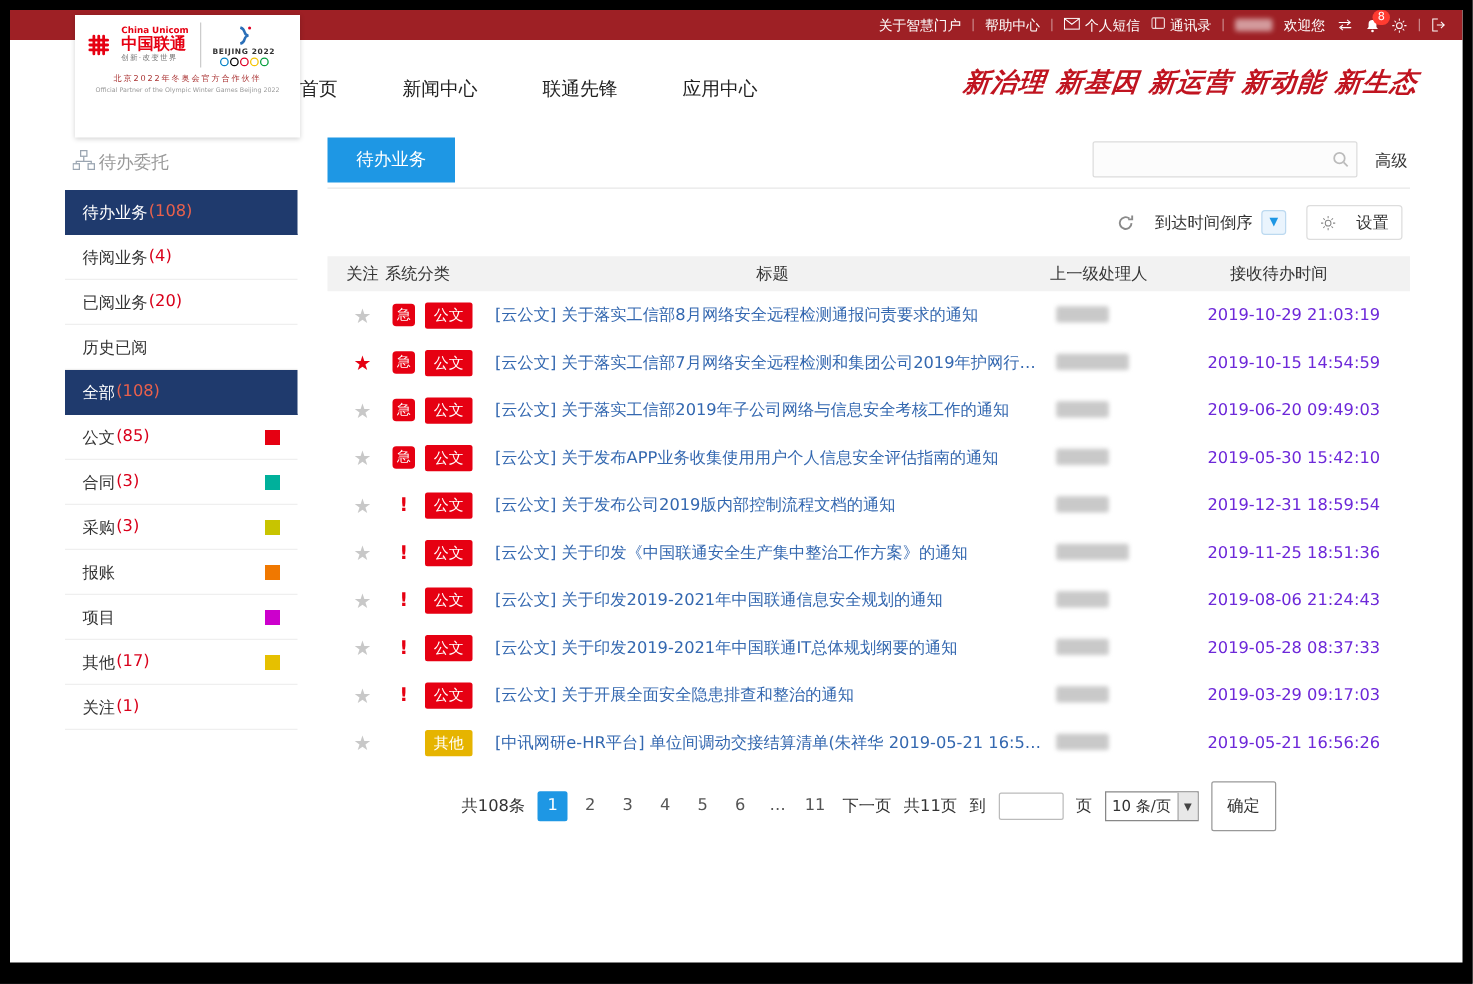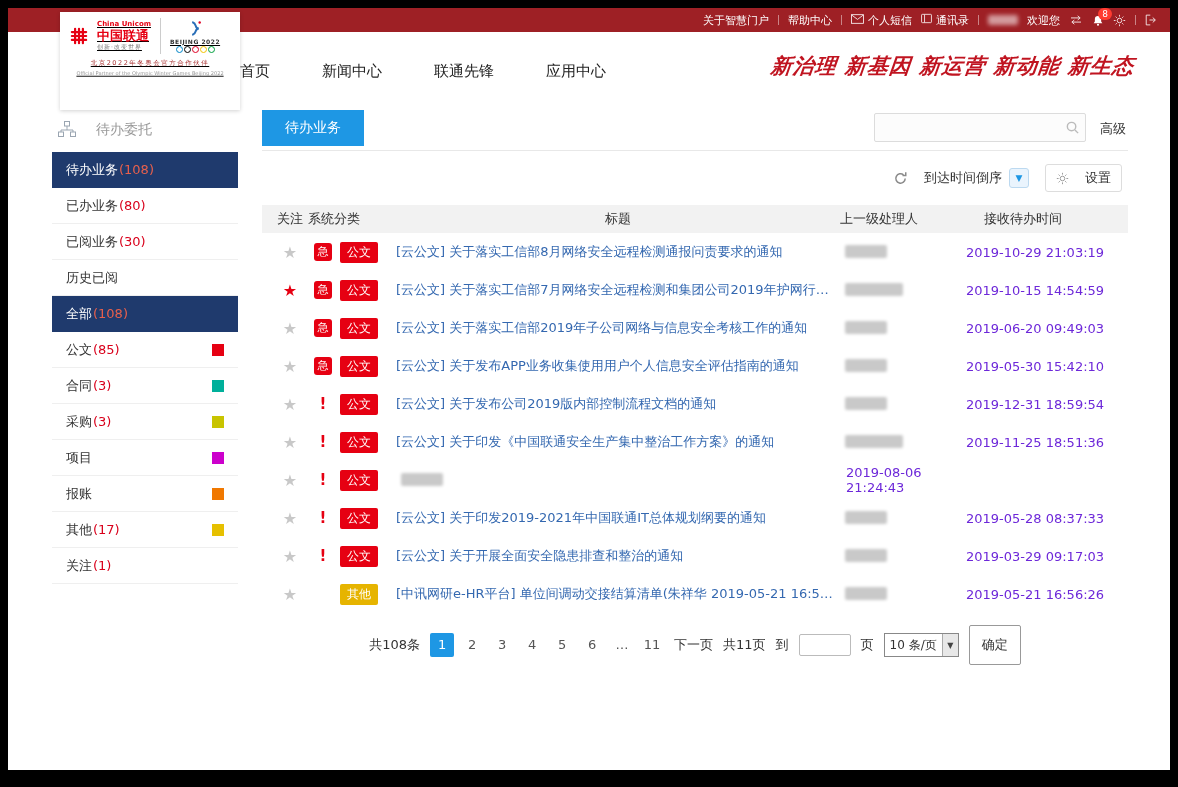--- a/index.html
+++ b/index.html
@@ -19,41 +19,41 @@
 
   
   .header{position:absolute;left:0;top:24px;width:100%;height:72px;background:#fff;z-index:1;}
   .mainnav{position:absolute;left:232px;top:30px;display:flex;gap:52px;font-size:15px;}
   .mainnav a{color:#222;text-decoration:none;cursor:pointer;}
   .slogan{position:absolute;right:36px;top:20px;color:#c01420;font-size:21px;font-weight:bold;font-style:italic;
     font-family:"DejaVu Serif","Liberation Serif",serif;transform:skewX(-6deg);letter-spacing:1px;white-space:nowrap;}
 
   
   .logo-box{position:absolute;left:52px;top:4px;width:180px;height:98px;background:#fff;z-index:4;
-    box-shadow:0 1px 4px rgba(0,0,0,.18);padding:6px 6px 3px;box-sizing:border-box;text-decoration:underline;}
+    box-shadow:0 1px 4px rgba(0,0,0,.18);padding:6px 6px 3px;box-sizing:border-box;}
   .logo-row{display:flex;align-items:center;gap:5px;}
   .knot svg{width:26px;height:26px;display:block;}
   .brand{display:flex;flex-direction:column;line-height:1.1;}
   .brand-en{font-size:7px;color:#e60012;font-weight:bold;}
   .brand-cn{font-size:13px;color:#e60012;font-weight:bold;}
   .brand-tag{font-size:6px;color:#777;margin-top:1px;letter-spacing:1px;}
   .logo-div{width:1px;height:36px;background:#ccc;margin:0 4px;}
   .emblem{display:flex;flex-direction:column;align-items:center;gap:1px;}
   .emblem-word{font-size:6px;font-weight:bold;color:#333;letter-spacing:.5px;}
   .rings{display:flex;gap:1px;}
   .rings i{width:5px;height:5px;border-radius:50%;border:1px solid;display:block;}
   .rings i:nth-child(1){border-color:#0085C7}.rings i:nth-child(2){border-color:#000}
   .rings i:nth-child(3){border-color:#DF0024}.rings i:nth-child(4){border-color:#F4C300}
   .rings i:nth-child(5){border-color:#009F3D}
   .partner-cn{font-size:6.5px;color:#a33;margin-top:5px;text-align:center;letter-spacing:1.5px;}
   .partner-en{font-size:5.5px;color:#999;margin-top:2px;text-align:center;white-space:nowrap;transform:scale(.92);}
 
   
   .sidebar{position:absolute;left:44px;top:100px;width:186px;z-index:1;}
-  .sidebar-title{display:flex;align-items:center;gap:20px;color:#999;font-size:14px;height:44px;padding-left:6px;}
+  .sidebar-title{display:flex;align-items:center;gap:3px;color:#999;font-size:14px;height:44px;padding-left:6px;}
   .side-item{height:35px;display:flex;align-items:center;padding:0 14px;border-bottom:1px solid #efefef;
     font-size:13px;color:#333;cursor:pointer;background:#fff;}
   .side-item .s-count{color:#d9001b;margin-left:1px;}
   .side-item .s-square{margin-left:auto;width:12px;height:12px;}
   .side-item.selected{background:#1f3a6d;color:#fff;border-bottom:1px solid #1f3a6d;}
   .side-item.selected .s-count{color:#e8604c;}
 
   
   .main{position:absolute;left:254px;top:96px;width:866px;z-index:1;}
   .main-head{position:relative;height:46px;border-bottom:1px solid #e8e8e8;}
@@ -222,27 +222,27 @@
       </span>
       <span>待办委托</span>
     </div>
     <div id="sidebar-items">
         <div class="side-item selected">
     <span class="s-label">待办业务</span>
     <span class="s-count">(108)</span>
 
   </div>
         <div class="side-item">
-    <span class="s-label">已办业务</span>
-    <span class="s-count">(80)</span>
+    <span class="s-label">待阅业务</span>
+    <span class="s-count">(4)</span>
 
   </div>
         <div class="side-item">
     <span class="s-label">已阅业务</span>
-    <span class="s-count">(30)</span>
+    <span class="s-count">(20)</span>
 
   </div>
         <div class="side-item">
     <span class="s-label">历史已阅</span>
     <span class="s-count"></span>
 
   </div>
         <div class="side-item selected">
     <span class="s-label">全部</span>
     <span class="s-count">(108)</span>
@@ -257,28 +257,28 @@
     <span class="s-label">合同</span>
     <span class="s-count">(3)</span>
     <span class="s-square" style="background: rgb(0, 176, 155);"></span>
   </div>
         <div class="side-item">
     <span class="s-label">采购</span>
     <span class="s-count">(3)</span>
     <span class="s-square" style="background: rgb(200, 196, 0);"></span>
   </div>
         <div class="side-item">
+    <span class="s-label">报账</span>
+    <span class="s-count"></span>
+    <span class="s-square" style="background: rgb(240, 120, 0);"></span>
+  </div>
+        <div class="side-item">
     <span class="s-label">项目</span>
     <span class="s-count"></span>
     <span class="s-square" style="background: rgb(204, 0, 204);"></span>
-  </div>
-        <div class="side-item">
-    <span class="s-label">报账</span>
-    <span class="s-count"></span>
-    <span class="s-square" style="background: rgb(240, 120, 0);"></span>
   </div>
         <div class="side-item">
     <span class="s-label">其他</span>
     <span class="s-count">(17)</span>
     <span class="s-square" style="background: rgb(230, 192, 0);"></span>
   </div>
         <div class="side-item">
     <span class="s-label">关注</span>
     <span class="s-count">(1)</span>
 
@@ -403,20 +403,23 @@
           </span>
     <span class="c c-handler"><span class="blur-name wide"></span></span>
     <span class="c c-time time-cell">2019-11-25 18:51:36</span>
   </div>
         <div class="trow">
     <span class="c c-star"><span class="star-icon">★</span></span>
     <span class="c c-urg urgent-slot">
             <span class="mark-important">!</span>
           </span>
     <span class="c c-cat"><span class="badge-cat" style="background: rgb(230, 0, 18);">公文</span></span>
+    <span class="c c-title">
+            <a class="title-link">[云公文] 关于印发2019-2021年中国联通信息安全规划的通知</a>
+          </span>
     <span class="c c-handler"><span class="blur-name"></span></span>
     <span class="c c-time time-cell">2019-08-06 21:24:43</span>
   </div>
         <div class="trow">
     <span class="c c-star"><span class="star-icon">★</span></span>
     <span class="c c-urg urgent-slot">
             <span class="mark-important">!</span>
           </span>
     <span class="c c-cat"><span class="badge-cat" style="background: rgb(230, 0, 18);">公文</span></span>
     <span class="c c-title">

